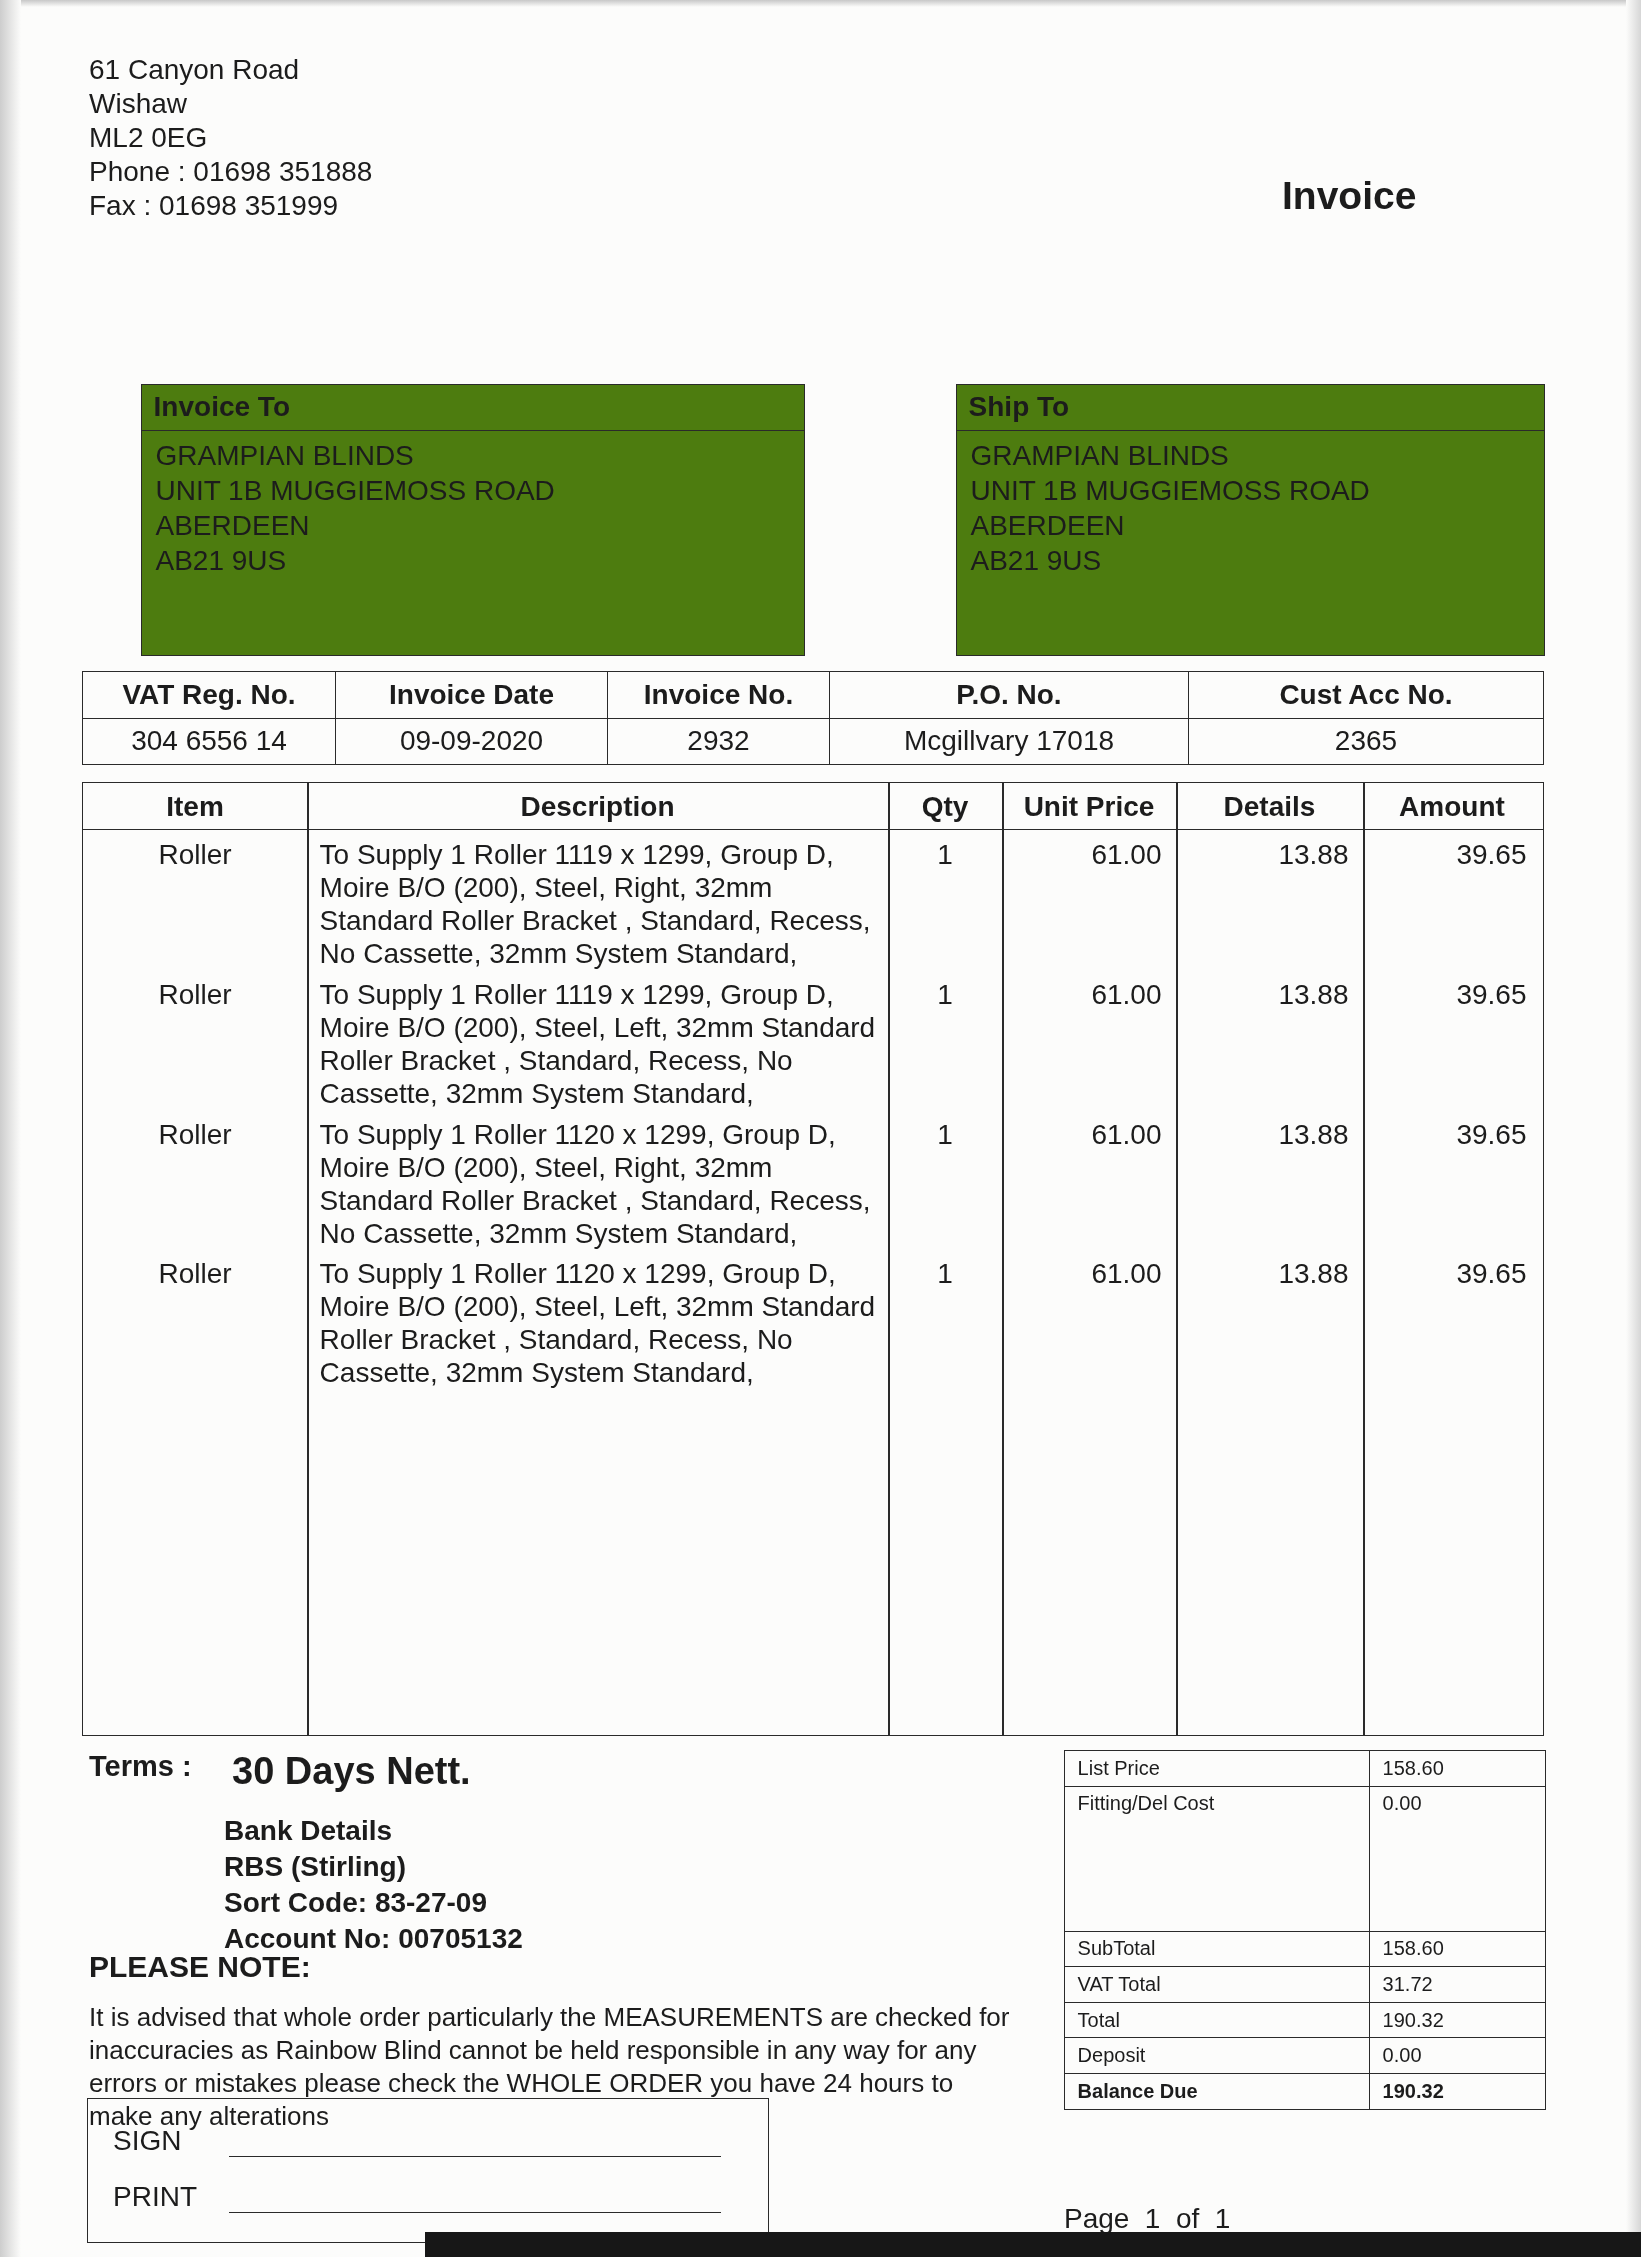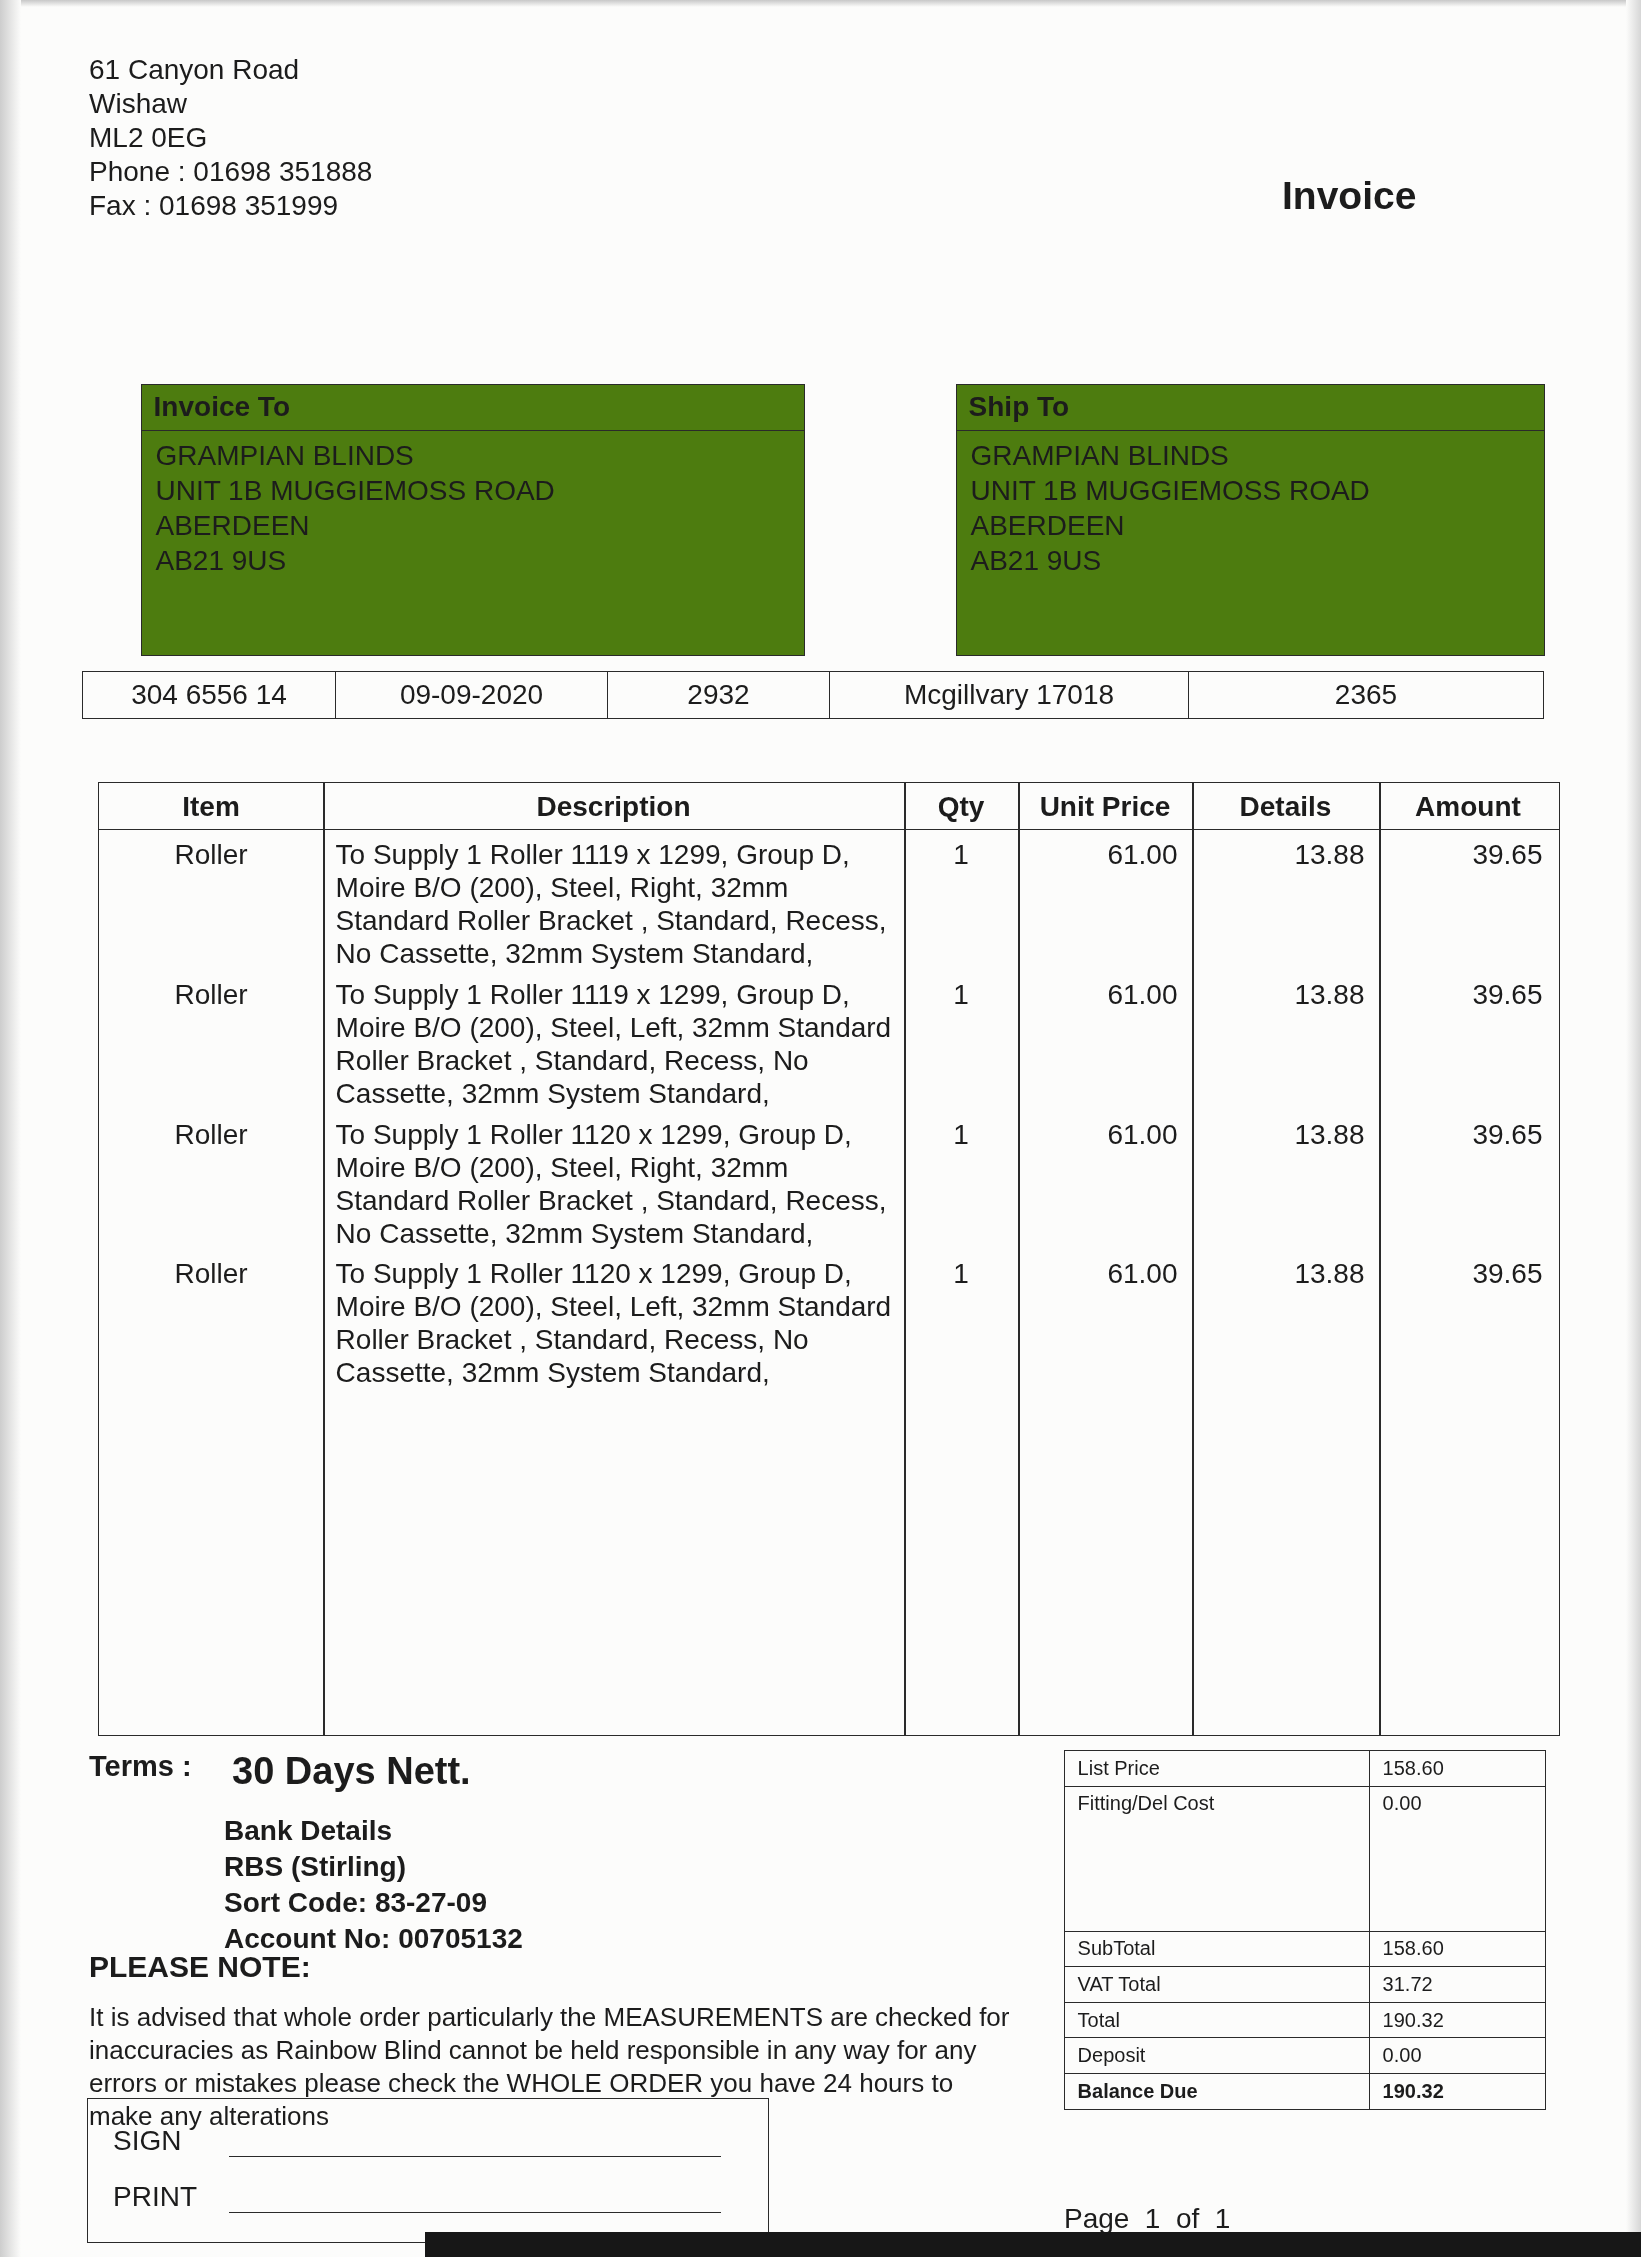--- a/index.html
+++ b/index.html
@@ -28,21 +28,21 @@
   .addr-box.ship-to   { left:956px; width:589px; }
   .addr-head  { font-weight:bold; font-size:28px; padding:5.8px 11.6px 6.8px 11.6px; border-bottom:1.9px solid #2a2a2a; }
   .addr-lines { padding:7.7px 13.5px; font-size:28px; line-height:35px; }
 
   
   table.meta { position:absolute; left:82px; top:671px; width:1462px; border-collapse:collapse; table-layout:fixed; }
   table.meta th, table.meta td { border:1.9px solid #2a2a2a; font-size:28px; text-align:center; padding:6.8px 3.9px; }
   table.meta th { font-weight:bold; }
 
   
-  .items { position:absolute; left:98px; top:782px; width:1462px; height:954px; border:1.9px solid #2a2a2a; background:#fcfcfb; }
+  .items { position:absolute; left:82px; top:782px; width:1462px; height:954px; border:1.9px solid #2a2a2a; background:#fcfcfb; }
   .vline { position:absolute; top:0; bottom:0; width:1.9px; background:#2a2a2a; }
   .items-grid { display:grid; grid-template-columns:224px 581px 114px 174px 187px 178px; }
   .items-header { border-bottom:1.9px solid #2a2a2a; }
   .items-header > div { font-weight:bold; font-size:28px; text-align:center; padding:7.7px 3.9px 6.8px 3.9px; }
   .item-row { margin-top:7.7px; margin-bottom:1.9px; }
   .item-row > div { font-size:28px; line-height:33px; }
   .c-item  { text-align:center; }
   .c-desc  { padding:0 9.7px 0 12.6px; }
   .c-qty   { text-align:center; }
   .c-price, .c-disc, .c-amt { text-align:right; padding-right:14.5px; }
@@ -111,20 +111,27 @@
 
   <table class="meta">
     <colgroup>
       <col style="width:253px">
         <col style="width:272px">
         <col style="width:222px">
         <col style="width:359px">
         <col style="width:355px">
     </colgroup>
     <tbody>
+        <tr>
+      <th>VAT Reg. No.</th>
+      <th>Invoice Date</th>
+      <th>Invoice No.</th>
+      <th>P.O. No.</th>
+      <th>Cust Acc No.</th>
+    </tr>
     <tr>
       <td>304 6556 14</td>
       <td>09-09-2020</td>
       <td>2932</td>
       <td>Mcgillvary 17018</td>
       <td>2365</td>
     </tr>
   </tbody>
     </table>
 

